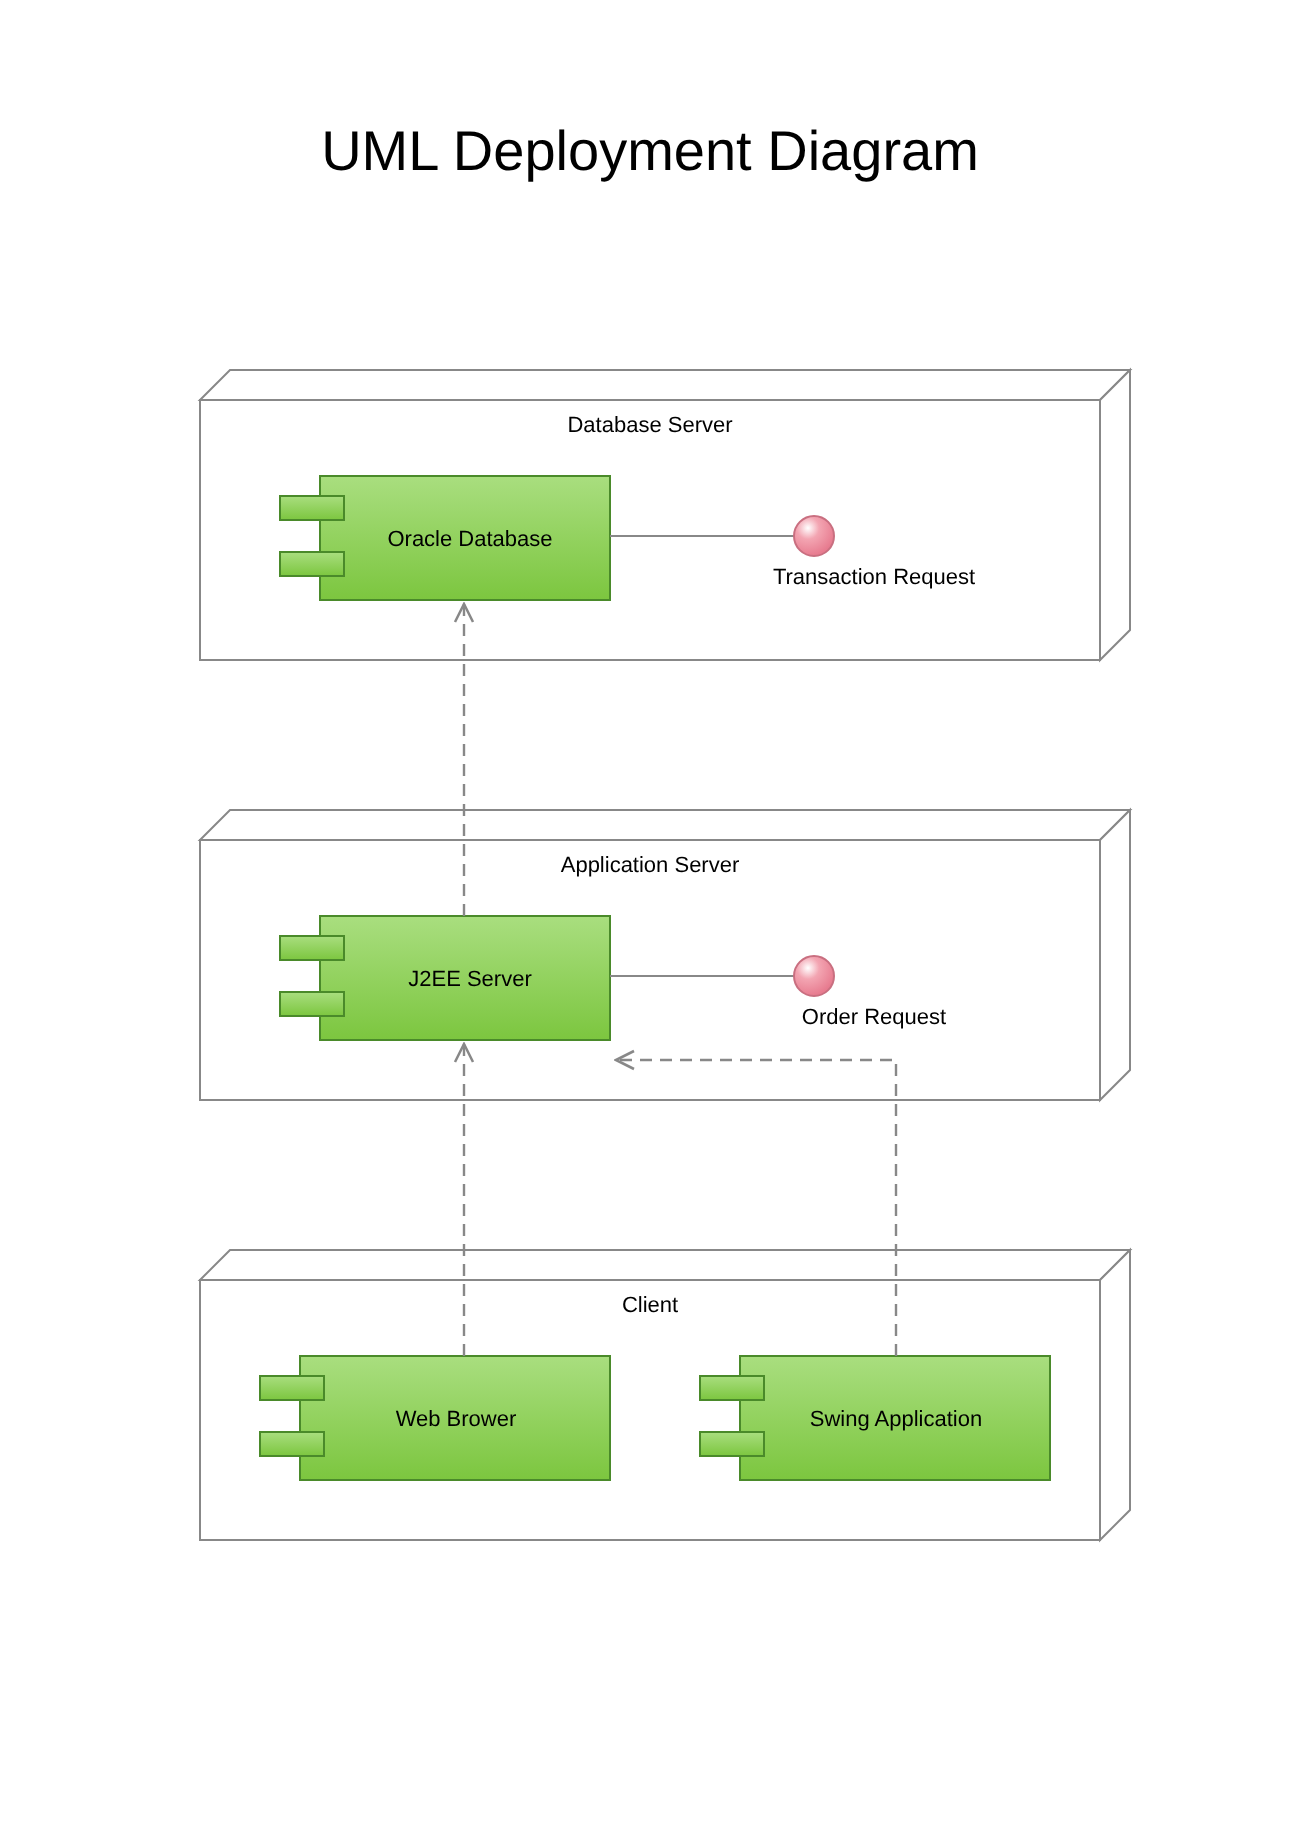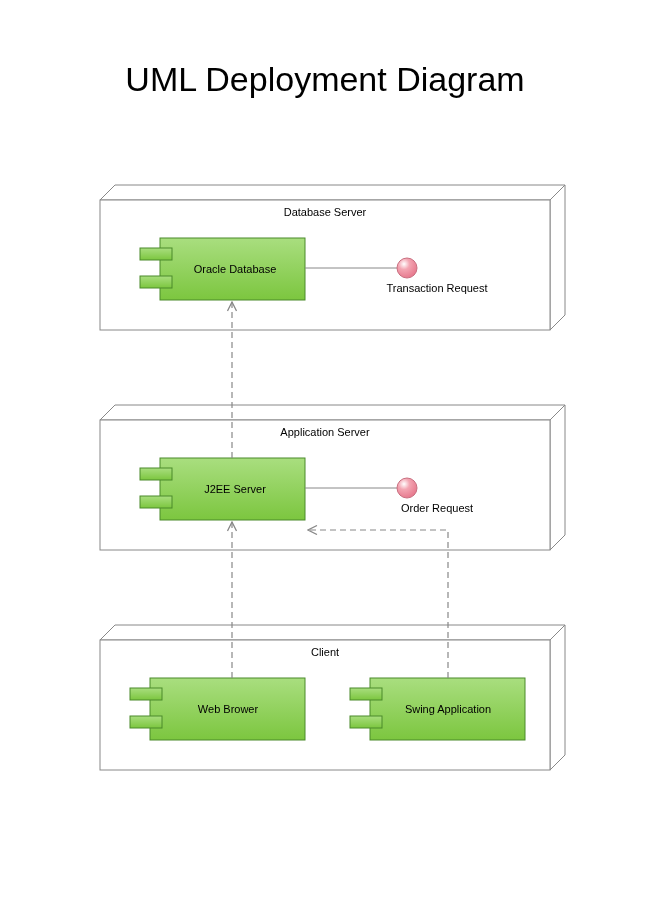--- a/index.html
+++ b/index.html
@@ -13,21 +13,21 @@
     position: relative;
     width: 650px;
     height: 918px;
   }
   .title {
     position: absolute;
     top: 60px;
     left: 0;
     right: 0;
     text-align: center;
-    font-size: 34px;
+    font-size: 28px;
     font-weight: 400;
   }
   svg { position: absolute; top: 0; left: 0; }
   .node-label { font-size: 11px; fill: #000; }
   .iface-label { font-size: 11px; fill: #000; }
   .comp-label { font-size: 11px; fill: #000; }
 </style>
 </head>
 <body>
 

